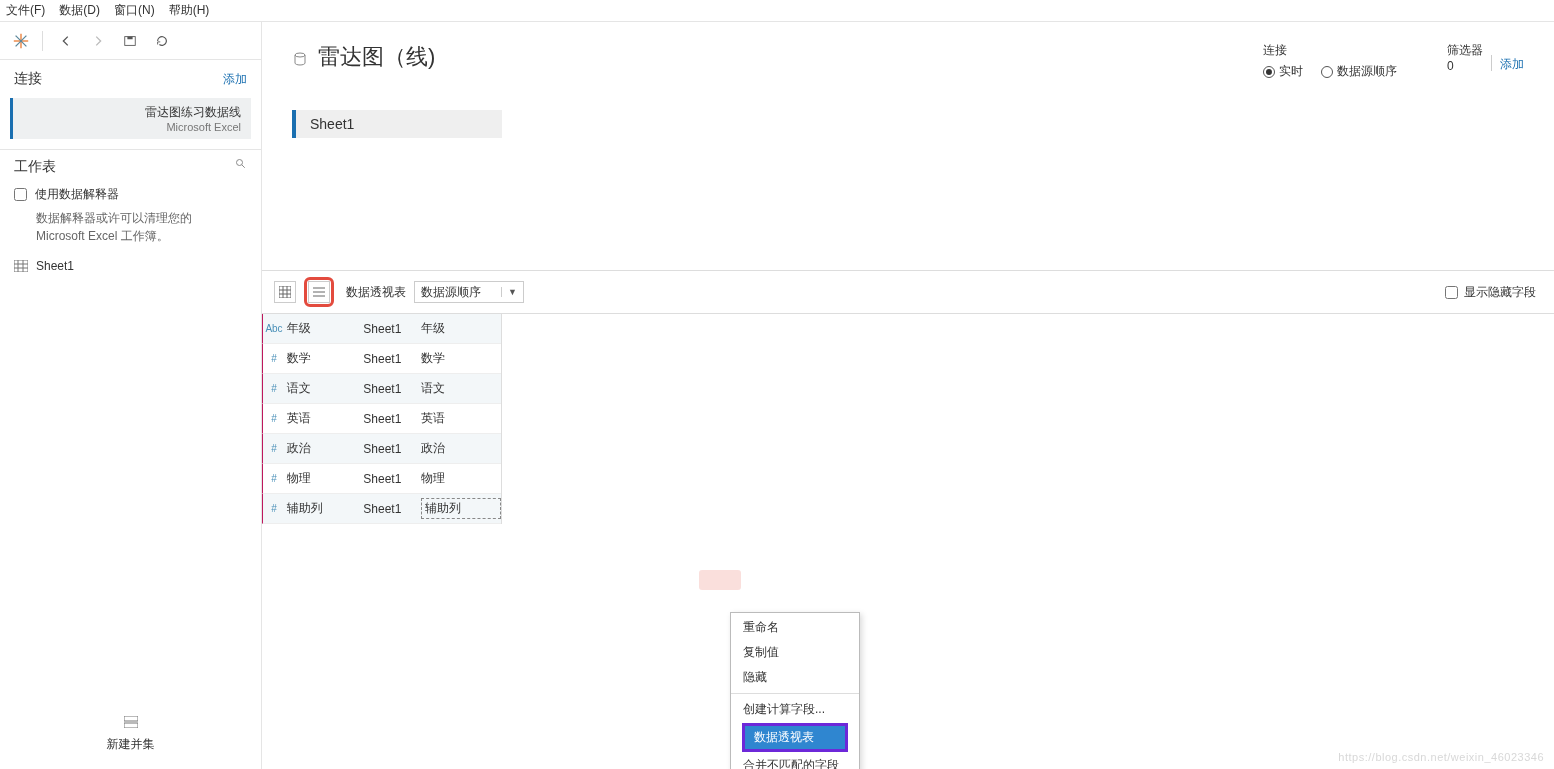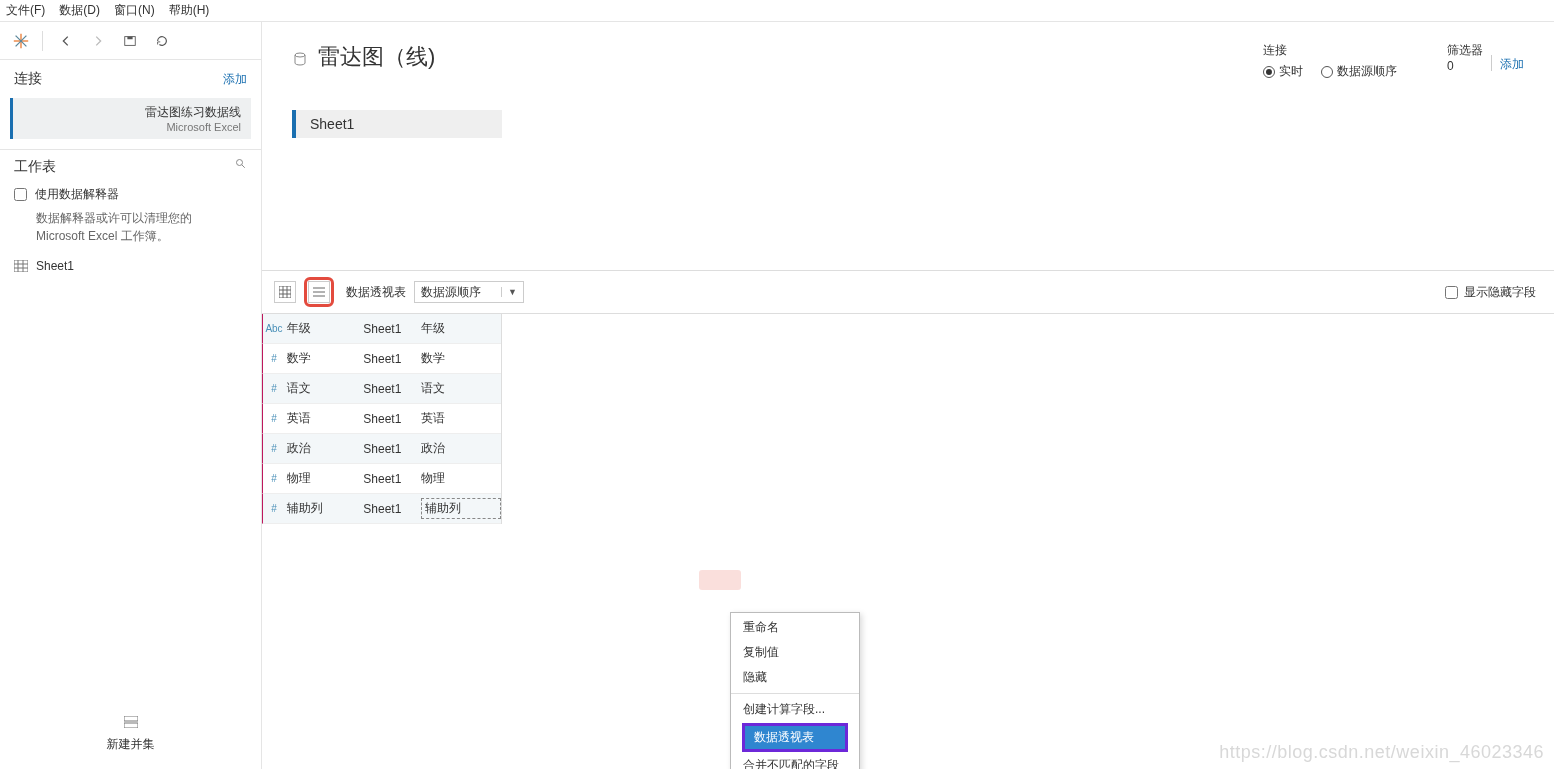--- a/index.html
+++ b/index.html
@@ -90,21 +90,21 @@
   
   .ctx-menu { position:absolute; left:468px; top:590px; width:130px; background:#fff; border:1px solid #bbb; box-shadow:2px 2px 6px rgba(0,0,0,0.15); padding:2px 0; z-index:10; }
   .ctx-item { padding:4px 12px; cursor:default; }
   .ctx-sep { height:1px; background:#ddd; margin:3px 0; }
   .ctx-item.hl { background:#2f86d0; color:#fff; }
   .ctx-red-wrap { border:3px solid #6d28d9; border-radius:0; margin:1px 11px; }
   .ctx-red-wrap .ctx-item { padding:3px 9px; }
   
   .physics-hl { position:absolute; left:437px; top:548px; width:42px; height:20px; background: rgba(227,75,62,0.18); border-radius:3px; pointer-events:none; }
   
-  .watermark { position:absolute; right:10px; bottom:6px; color:#d8d8d8; font-size:18px; letter-spacing:0.5px; }
+  .watermark { position:absolute; right:10px; bottom:6px; color:#d8d8d8; font-size:11px; letter-spacing:0.5px; }
 </style>
 </head>
 <body>
 
 <div class="menubar">
   <span><span>文件(F)</span></span>
   <span><span>数据(D)</span></span>
   <span><span>窗口(N)</span></span>
   <span><span>帮助(H)</span></span>
 </div>

